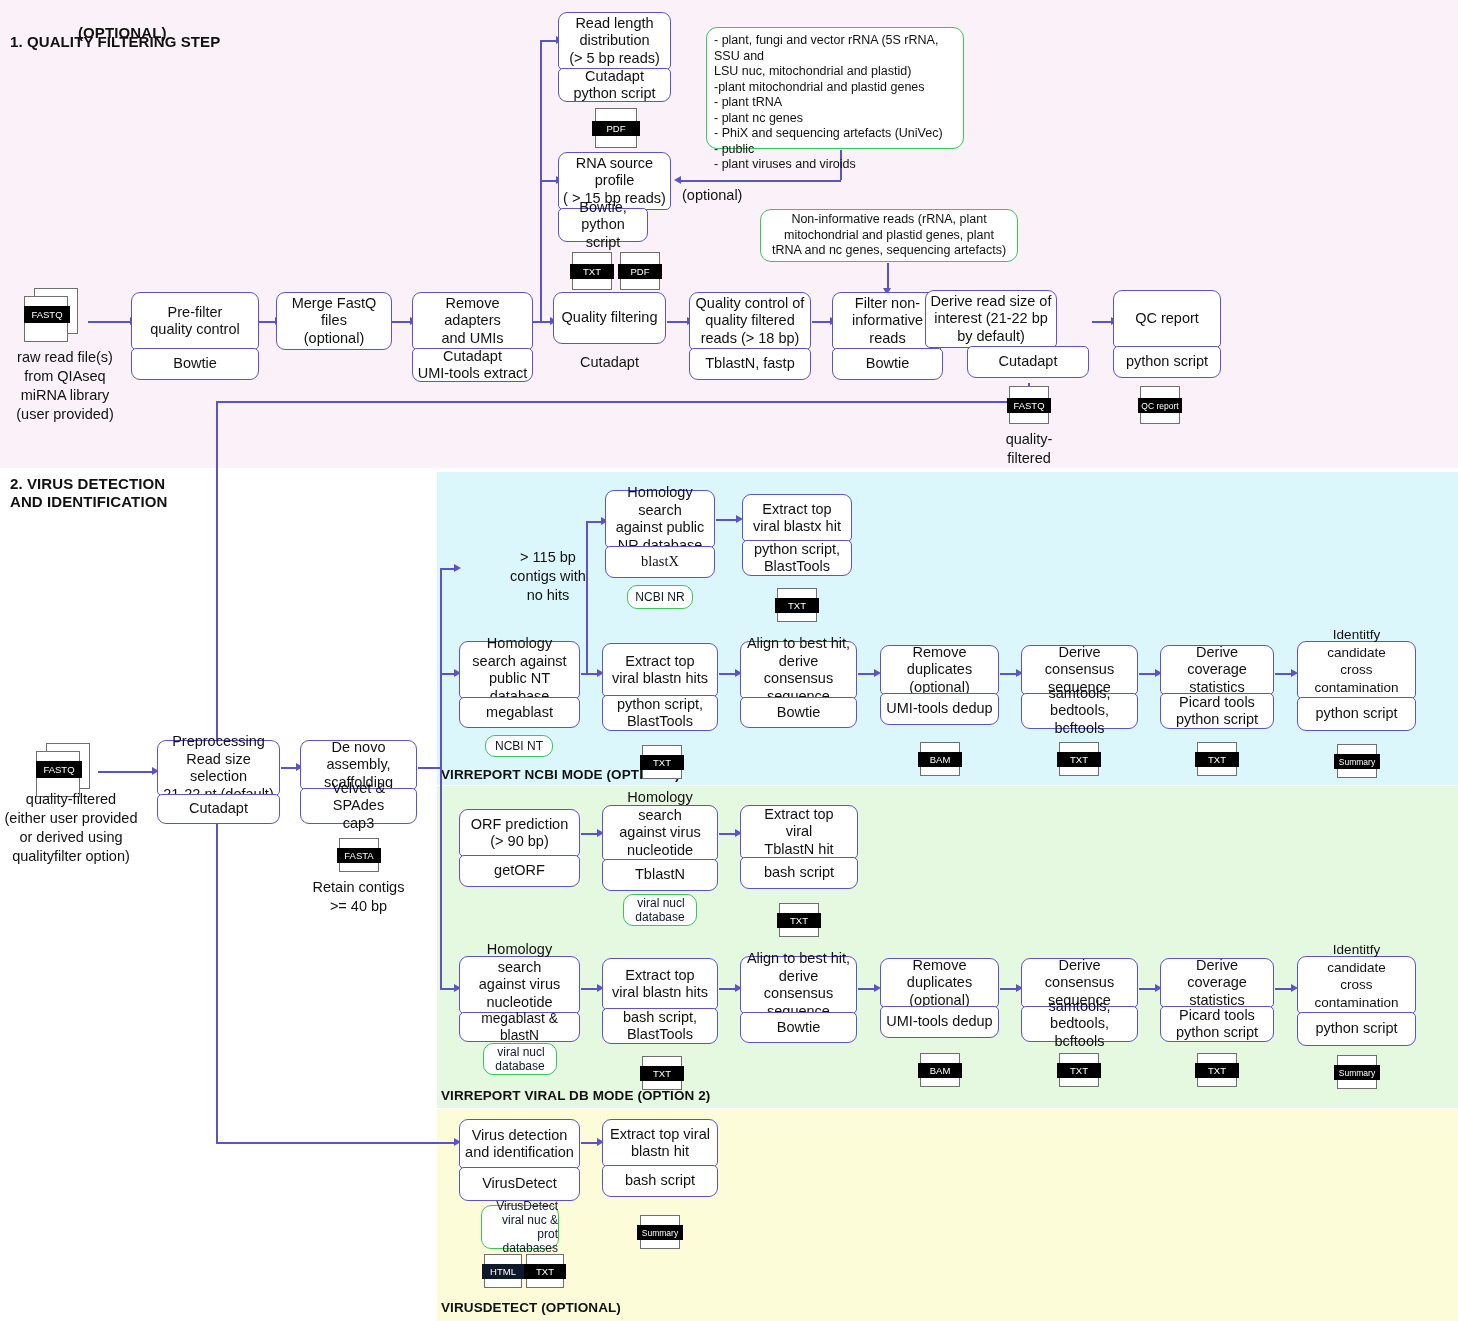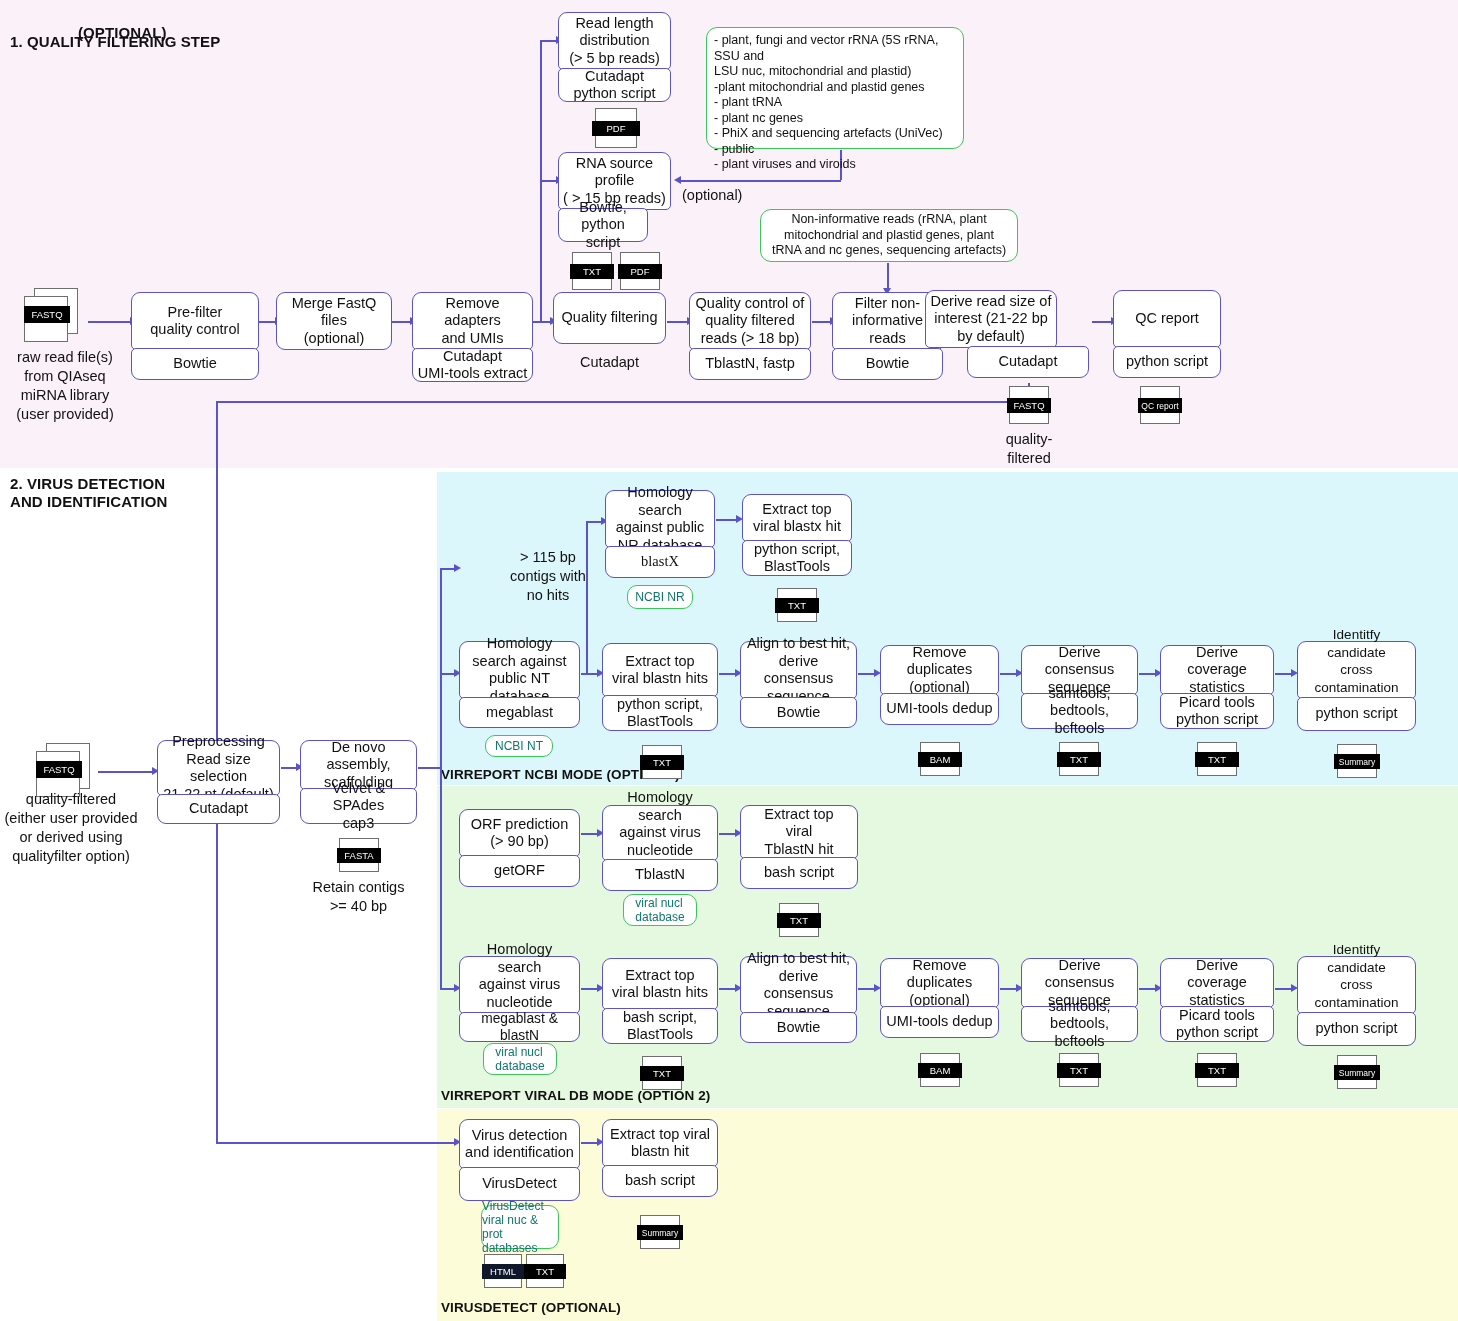--- a/index.html
+++ b/index.html
@@ -22,21 +22,21 @@
   .box{position:absolute;box-sizing:border-box;background:#fff;border:1.6px solid #5b54c8;border-radius:9px;
        display:flex;align-items:center;justify-content:center;text-align:center;color:#111;font-size:14.5px;line-height:17.5px;padding:2px 4px;}
   .box.top{border-radius:9px 9px 5px 5px;}
   .box.bot{border-radius:5px 5px 9px 9px;}
 
   
   .note{position:absolute;box-sizing:border-box;background:#fff;border:1.5px solid #3bc65a;border-radius:11px;
         color:#111;font-size:12.5px;line-height:15.5px;padding:5px 7px;}
   .note.center{text-align:center;display:flex;align-items:center;justify-content:center;}
   .dbchip{position:absolute;box-sizing:border-box;background:#fff;border:1.4px solid #3bc65a;border-radius:10px;
-        color:#0f766e;font-size:12px;line-height:14px;display:flex;align-items:center;justify-content:center;text-align:left;}
+        color:#0f172a;font-size:12px;line-height:14px;display:flex;align-items:center;justify-content:center;text-align:right;}
 
   
   .fileicon{position:absolute;}
   .fileicon .sheet{position:absolute;background:#fff;border:1.4px solid #6f6f6f;box-sizing:border-box;}
   .fileicon .band2{position:absolute;background:#000;color:#fff;font-size:9.5px;line-height:14px;
         display:flex;align-items:center;justify-content:center;white-space:nowrap;overflow:hidden;}
 
   
   .ln{position:absolute;background:#5b54c8;}
   .hl{height:1.6px;}

